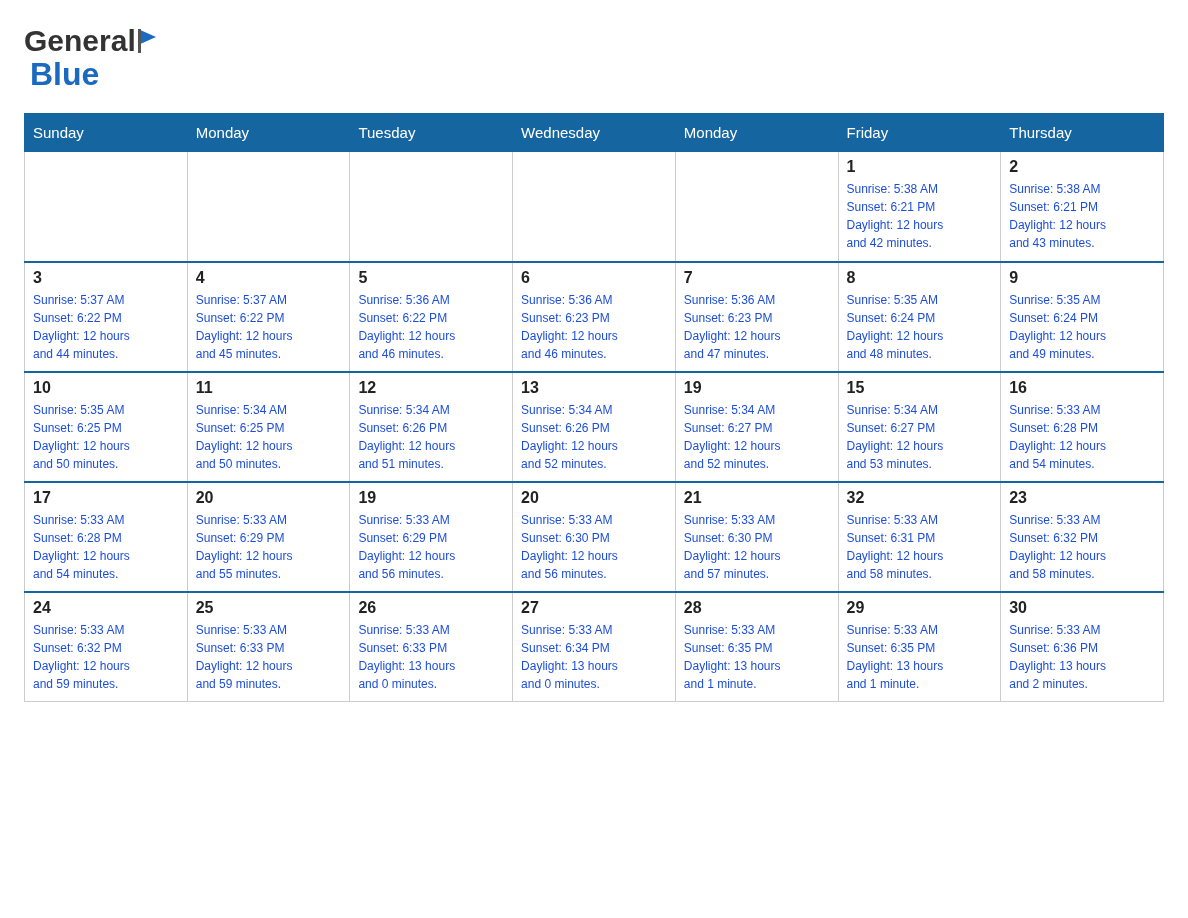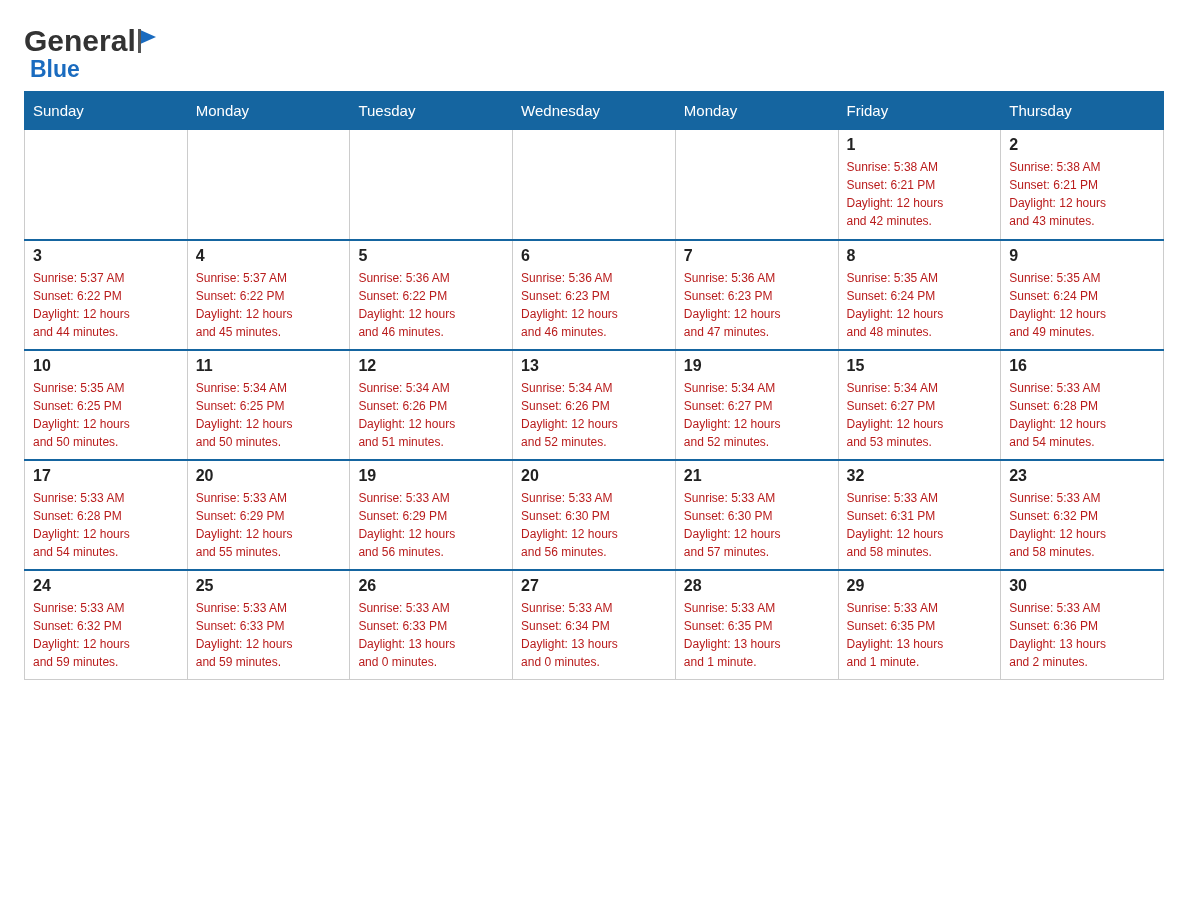--- a/index.html
+++ b/index.html
@@ -8,21 +8,21 @@
       background: #fff;
       color: #333;
       padding: 24px;
       width: 1188px;
       min-height: 918px;
     }
     .header {
       display: flex;
       justify-content: space-between;
       align-items: flex-start;
-      margin-bottom: 8px;
+      margin-bottom: 20px;
     }
     .title-block {
       text-align: right;
     }
     .month-title {
       font-size: 52px;
       font-weight: bold;
       color: #222;
     }
     .subtitle {
@@ -53,21 +53,21 @@
       height: 110px;
     }
     .day-number {
       font-size: 16px;
       font-weight: bold;
       color: #222;
       margin-bottom: 4px;
     }
     .day-info {
       font-size: 12px;
-      color: #b91c1c;
+      color: #1d4ed8;
       line-height: 1.5;
     }
     tr:nth-child(odd) td { background: #f9f9f9; }
     tr:nth-child(even) td { background: #fff; }
     
     .calendar tbody tr td { background: #fff; }
     
     .calendar tbody tr:not(:first-child) td {
       border-top: 2px solid #1565a0;
     }
@@ -84,21 +84,21 @@
     .logo-row {
       display: flex;
       align-items: center;
     }
     .logo-eneral {
       font-size: 30px;
       font-weight: bold;
       color: #333;
     }
     .blue-text {
-      font-size: 23px;
+      font-size: 32px;
       font-weight: bold;
       color: #1a6bbf;
       margin-top: -2px;
     }
   </style>
 </head>
 <body>
 
 <div class="header">
   <div class="logo-svg-area">

